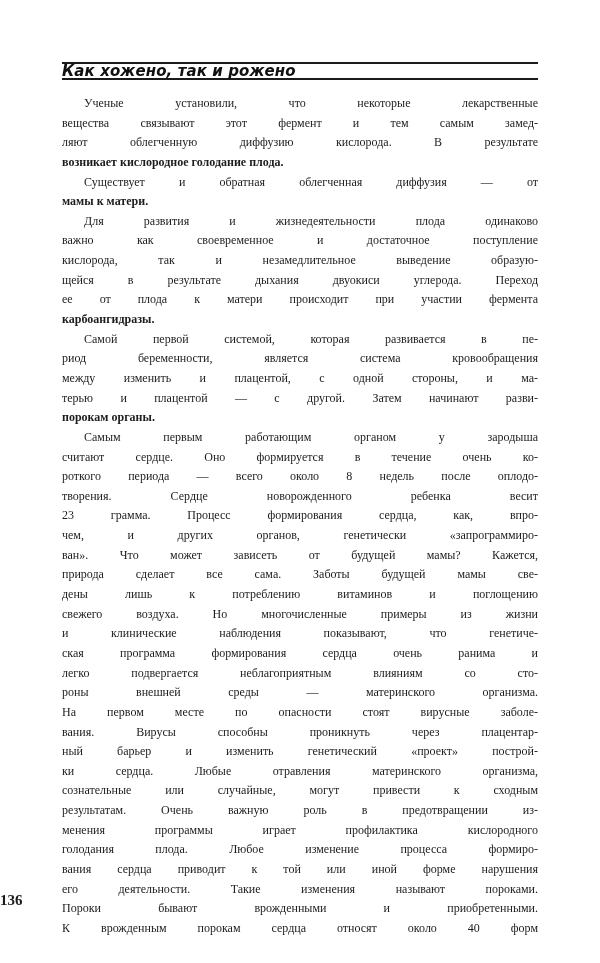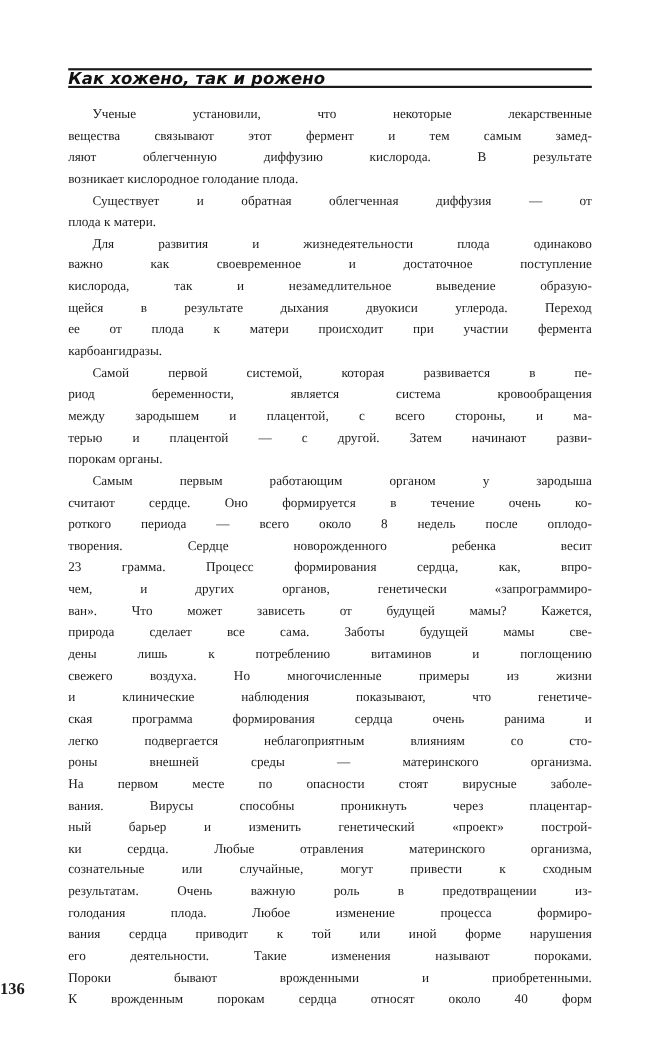--- a/index.html
+++ b/index.html
@@ -54,20 +54,21 @@
     .line {
       display: block;
       white-space: nowrap;
       text-align: justify;
       text-align-last: justify;
       height: 19.65px;
       overflow: visible;
     }
     .line.last {
       text-align-last: left;
+      font-weight: bold;
     }
     .line.indent {
       padding-left: 22px;
     }
     .page-number {
       position: absolute;
       left: 0;
       width: 600px;
       top: 892px;
       text-align: left;
@@ -87,34 +88,34 @@
 
   <div class="body-text" id="body-text">
       <div>
         <span class="line indent">Ученые установили, что некоторые лекарственные</span>
         <span class="line">вещества связывают этот фермент и тем самым замед-</span>
         <span class="line">ляют облегченную диффузию кислорода. В результате</span>
         <span class="line last">возникает кислородное голодание плода.</span>
       </div>
       <div>
         <span class="line indent">Существует и обратная облегченная диффузия — от</span>
-        <span class="line last">плода к матери.</span>
+        <span class="line last">мамы к матери.</span>
       </div>
       <div>
         <span class="line indent">Для развития и жизнедеятельности плода одинаково</span>
         <span class="line">важно как своевременное и достаточное поступление</span>
         <span class="line">кислорода, так и незамедлительное выведение образую-</span>
         <span class="line">щейся в результате дыхания двуокиси углерода. Переход</span>
         <span class="line">ее от плода к матери происходит при участии фермента</span>
         <span class="line last">карбоангидразы.</span>
       </div>
       <div>
         <span class="line indent">Самой первой системой, которая развивается в пе-</span>
         <span class="line">риод беременности, является система кровообращения</span>
-        <span class="line">между зародышем и плацентой, с всего стороны, и ма-</span>
+        <span class="line">между изменить и плацентой, с одной стороны, и ма-</span>
         <span class="line">терью и плацентой — с другой. Затем начинают разви-</span>
         <span class="line last">порокам органы.</span>
       </div>
       <div>
         <span class="line indent">Самым первым работающим органом у зародыша</span>
         <span class="line">считают сердце. Оно формируется в течение очень ко-</span>
         <span class="line">роткого периода — всего около 8 недель после оплодо-</span>
         <span class="line">творения. Сердце новорожденного ребенка весит</span>
         <span class="line">23 грамма. Процесс формирования сердца, как, впро-</span>
         <span class="line">чем, и других органов, генетически «запрограммиро-</span>
@@ -125,20 +126,21 @@
         <span class="line">и клинические наблюдения показывают, что генетиче-</span>
         <span class="line">ская программа формирования сердца очень ранима и</span>
         <span class="line">легко подвергается неблагоприятным влияниям со сто-</span>
         <span class="line">роны внешней среды — материнского организма.</span>
         <span class="line">На первом месте по опасности стоят вирусные заболе-</span>
         <span class="line">вания. Вирусы способны проникнуть через плацентар-</span>
         <span class="line">ный барьер и изменить генетический «проект» построй-</span>
         <span class="line">ки сердца. Любые отравления материнского организма,</span>
         <span class="line">сознательные или случайные, могут привести к сходным</span>
         <span class="line">результатам. Очень важную роль в предотвращении из-</span>
+        <span class="line">менения программы играет профилактика кислородного</span>
         <span class="line">голодания плода. Любое изменение процесса формиро-</span>
         <span class="line">вания сердца приводит к той или иной форме нарушения</span>
         <span class="line">его деятельности. Такие изменения называют пороками.</span>
         <span class="line">Пороки бывают врожденными и приобретенными.</span>
         <span class="line">К врожденным порокам сердца относят около 40 форм</span>
       </div>
     </div>
 
   <div class="page-number">136</div>
 </div>

